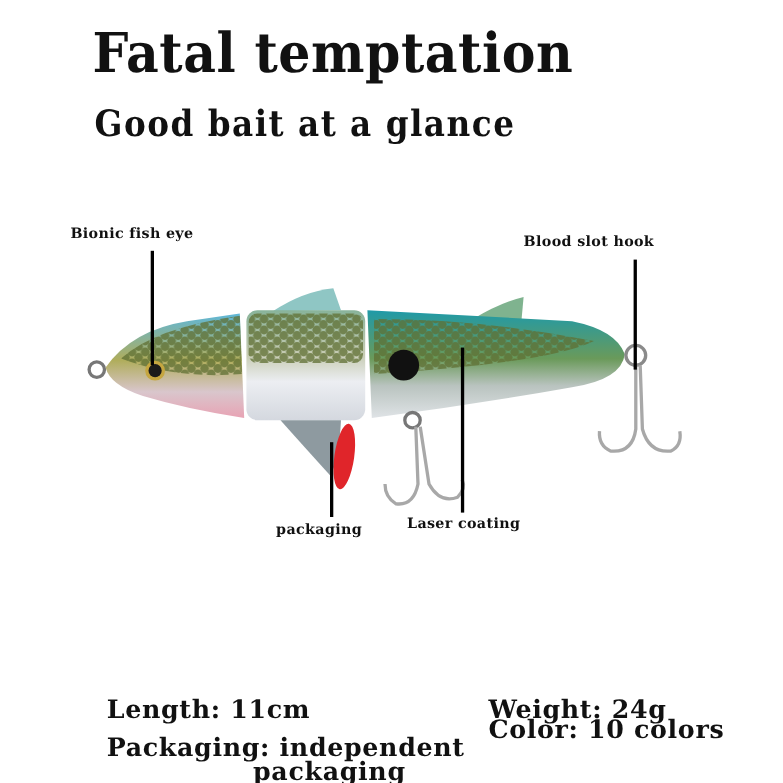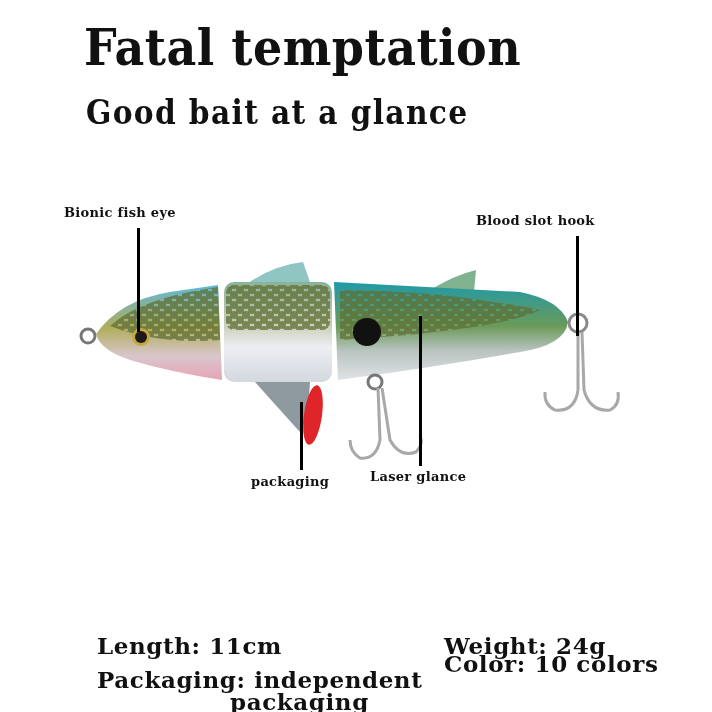--- a/index.html
+++ b/index.html
@@ -92,20 +92,20 @@
 
 <div class="label" style="left:64px;top:205px;">Bionic fish eye</div>
 <div class="line" style="left:137px;top:228px;height:104px;"></div>
 
 <div class="label" style="left:476px;top:213px;">Blood slot hook</div>
 <div class="line" style="left:576px;top:236px;height:100px;"></div>
 
 <div class="label" style="left:251px;top:474px;">packaging</div>
 <div class="line" style="left:300px;top:402px;height:68px;"></div>
 
-<div class="label" style="left:370px;top:469px;">Laser glance</div>
+<div class="label" style="left:370px;top:469px;">Laser coating</div>
 <div class="line" style="left:419px;top:316px;height:150px;"></div>
 
 <div class="spec" style="left:97px;top:632px;">Length: 11cm</div>
 <div class="spec" style="left:444px;top:632px;">Weight: 24g</div>
 <div class="spec" style="left:97px;top:666px;">Packaging: independent</div>
 <div class="spec" style="left:230px;top:688px;">packaging</div>
 <div class="spec" style="left:444px;top:650px;">Color: 10 colors</div>
 
 </body></html>

